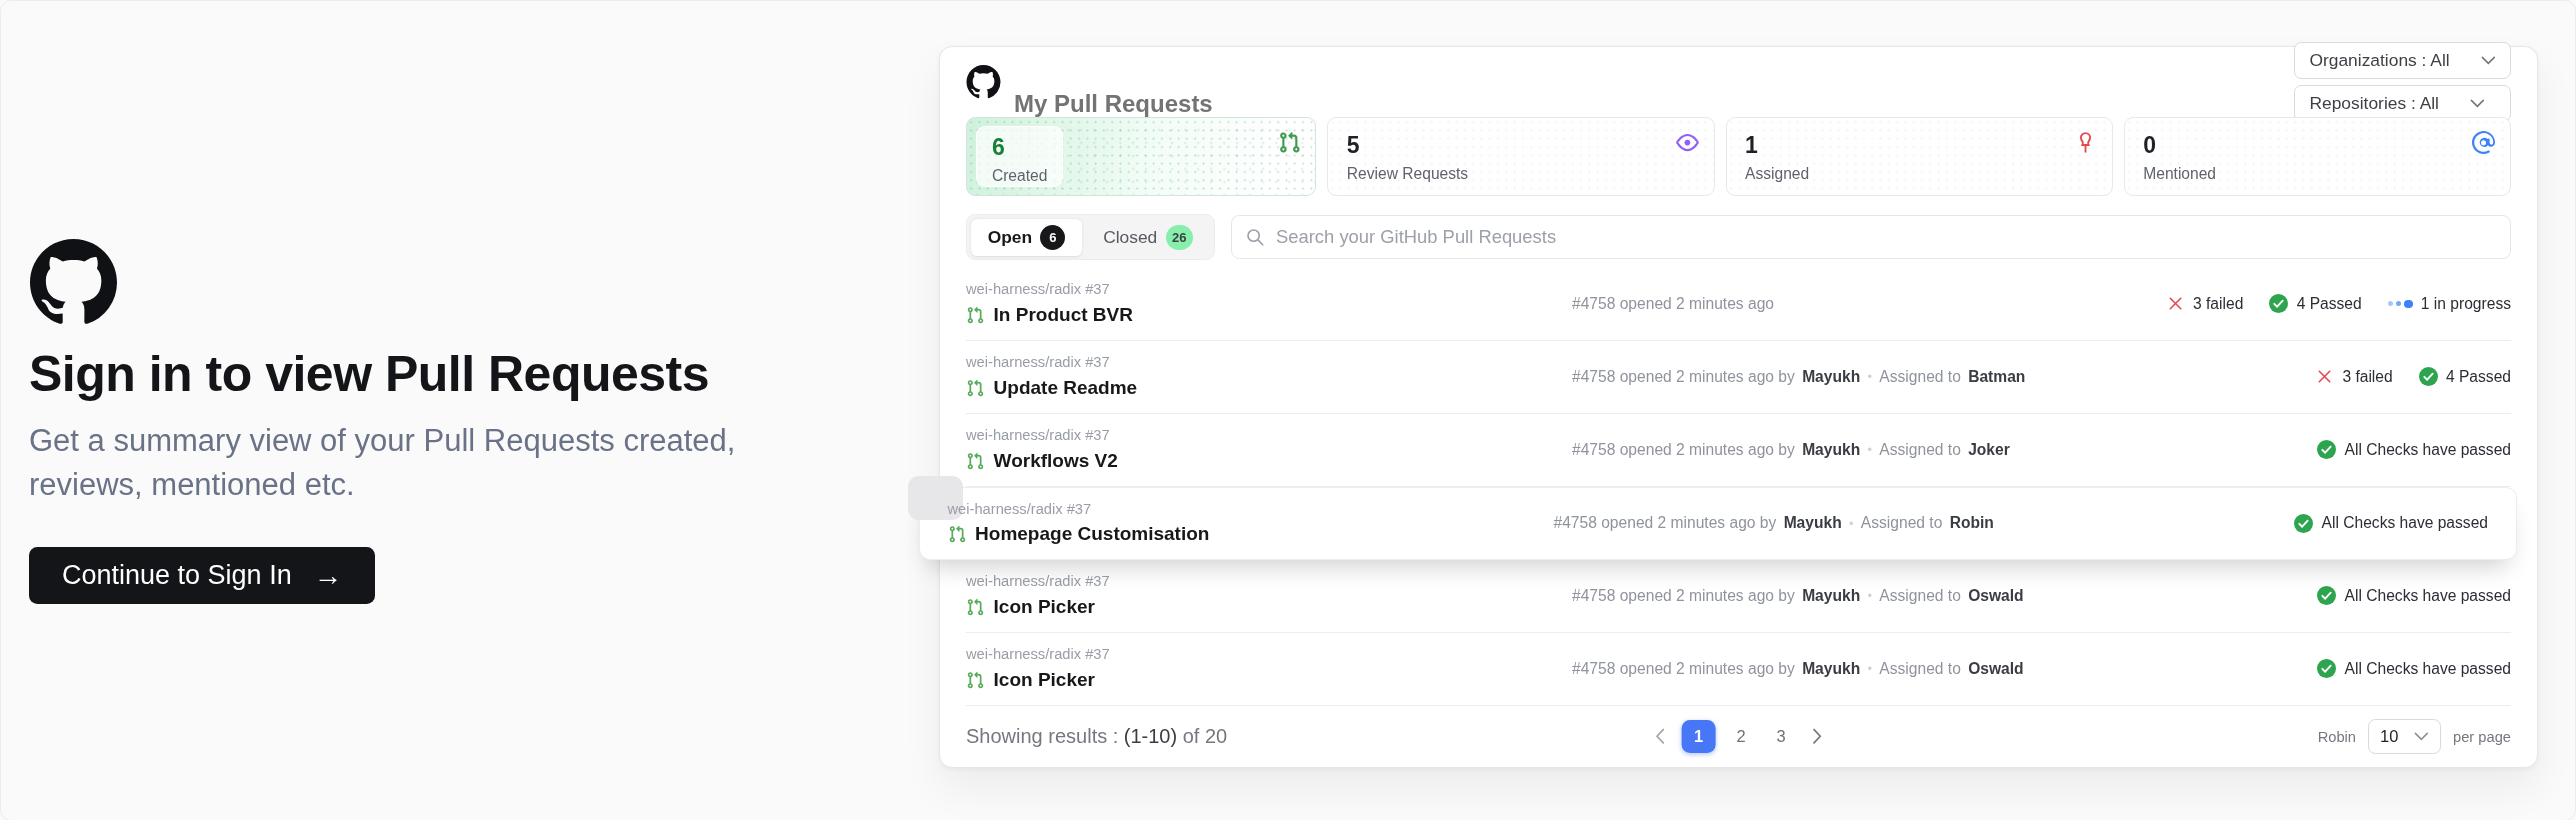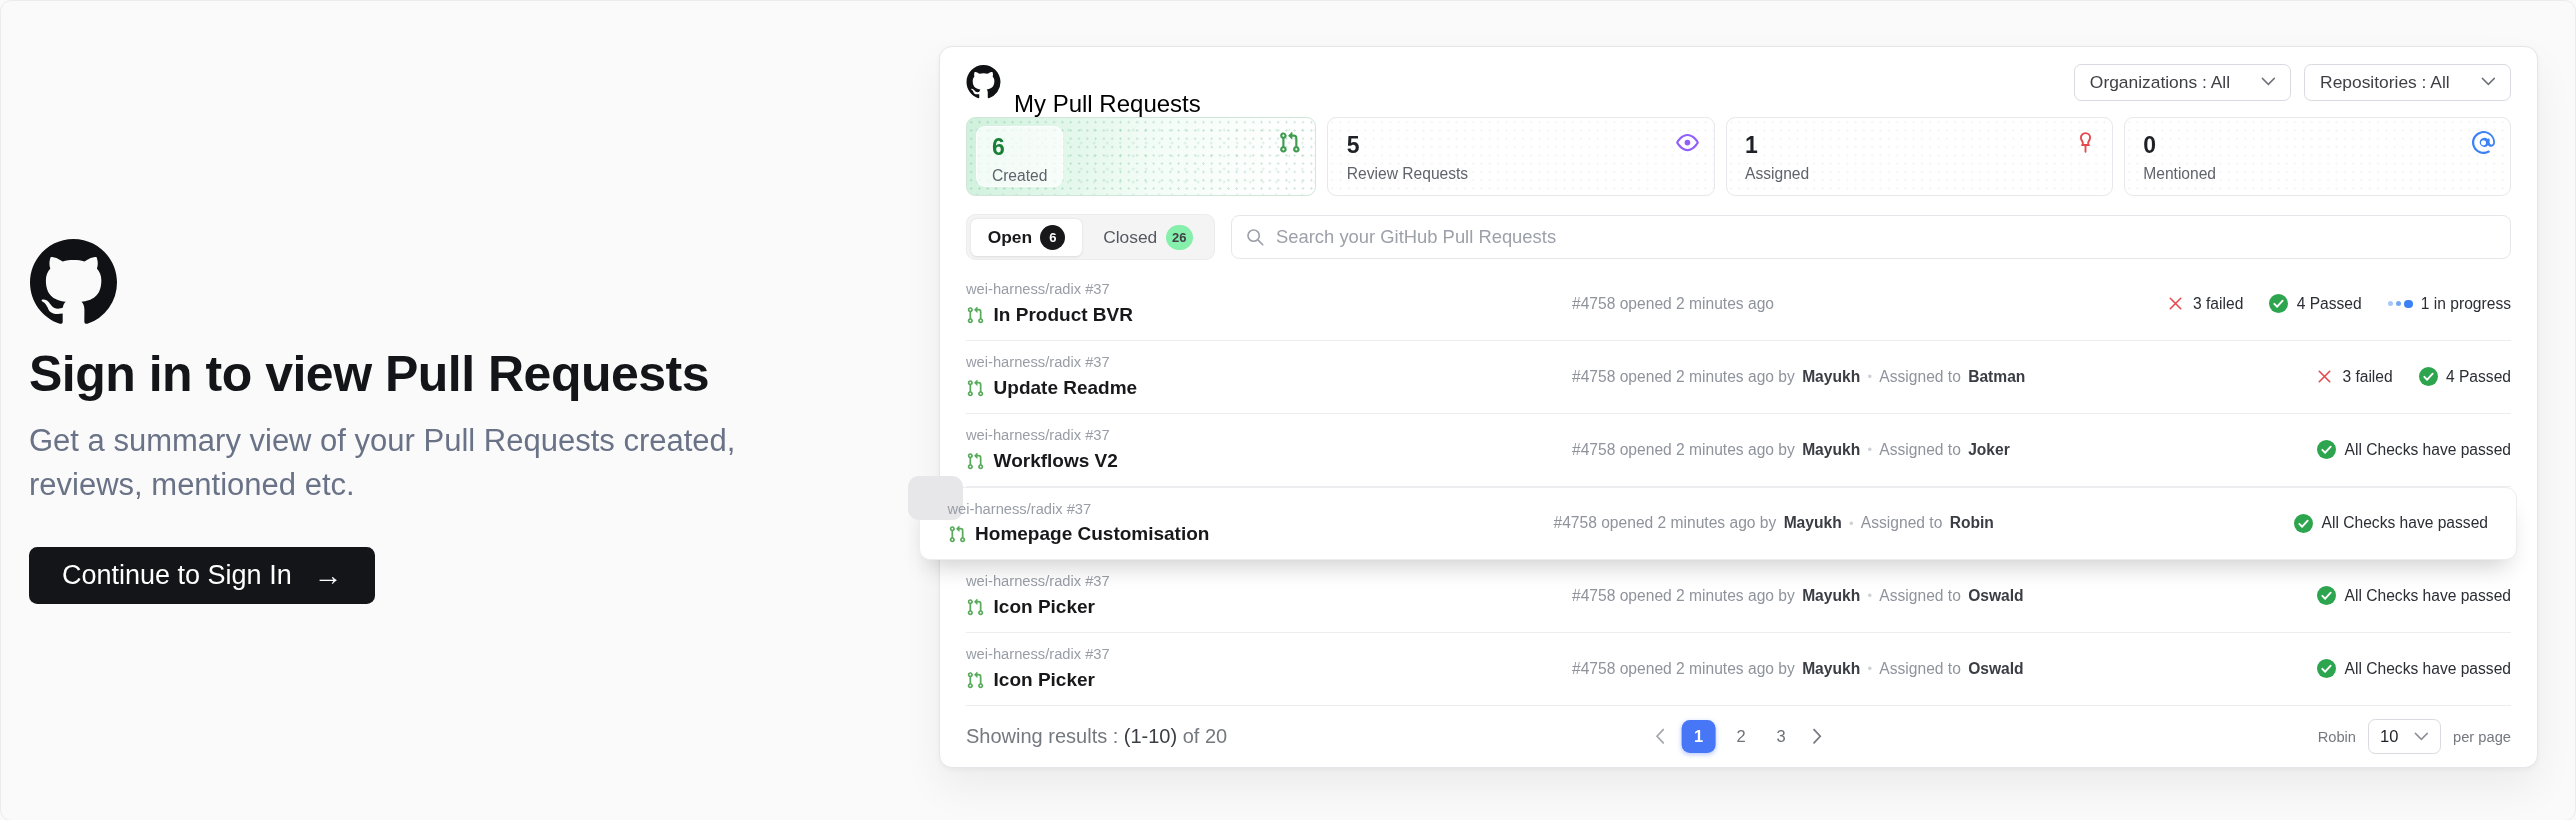--- a/index.html
+++ b/index.html
@@ -37,22 +37,22 @@
   
   .panel {
     position:absolute; left:939px; top:46px; width:1599px; height:722px;
     background:#fff; border:0.9px solid #e6e6ea; border-radius:13px;
     box-shadow:0 20px 40px rgba(0,0,0,.06), 0 1.8px 5.5px rgba(0,0,0,.04);
     padding:0 26px;
   }
   .panel-header { height:70px; display:flex; align-items:center; justify-content:space-between; }
   .panel-title-wrap { display:flex; align-items:center; gap:13px; }
   .panel-title-wrap .gh-logo-sm { width:35px; height:34px; }
-  .panel-title { font-size:24px; font-weight:400; color:#000000;margin-top:44px; }
-  .filters { display:flex; gap:13px; }
+  .panel-title { font-size:24px; font-weight:700; color:#737373;margin-top:44px; }
+  .filters { display:flex; gap:6px;flex-direction:column; }
   .dropdown {
     display:flex; align-items:center; gap:31px; height:37px; padding:0 14.7px;
     border:0.9px solid #d9d9df; border-radius:7.3px; background:#fff; cursor:pointer;
     font-size:17.4px; color:#3f3f46; font-family:"Liberation Sans", sans-serif;
   }
   .chev { width:14.7px; height:9.2px; }
 
   
   .stats { display:flex; gap:11px; }
   .stat-card {

